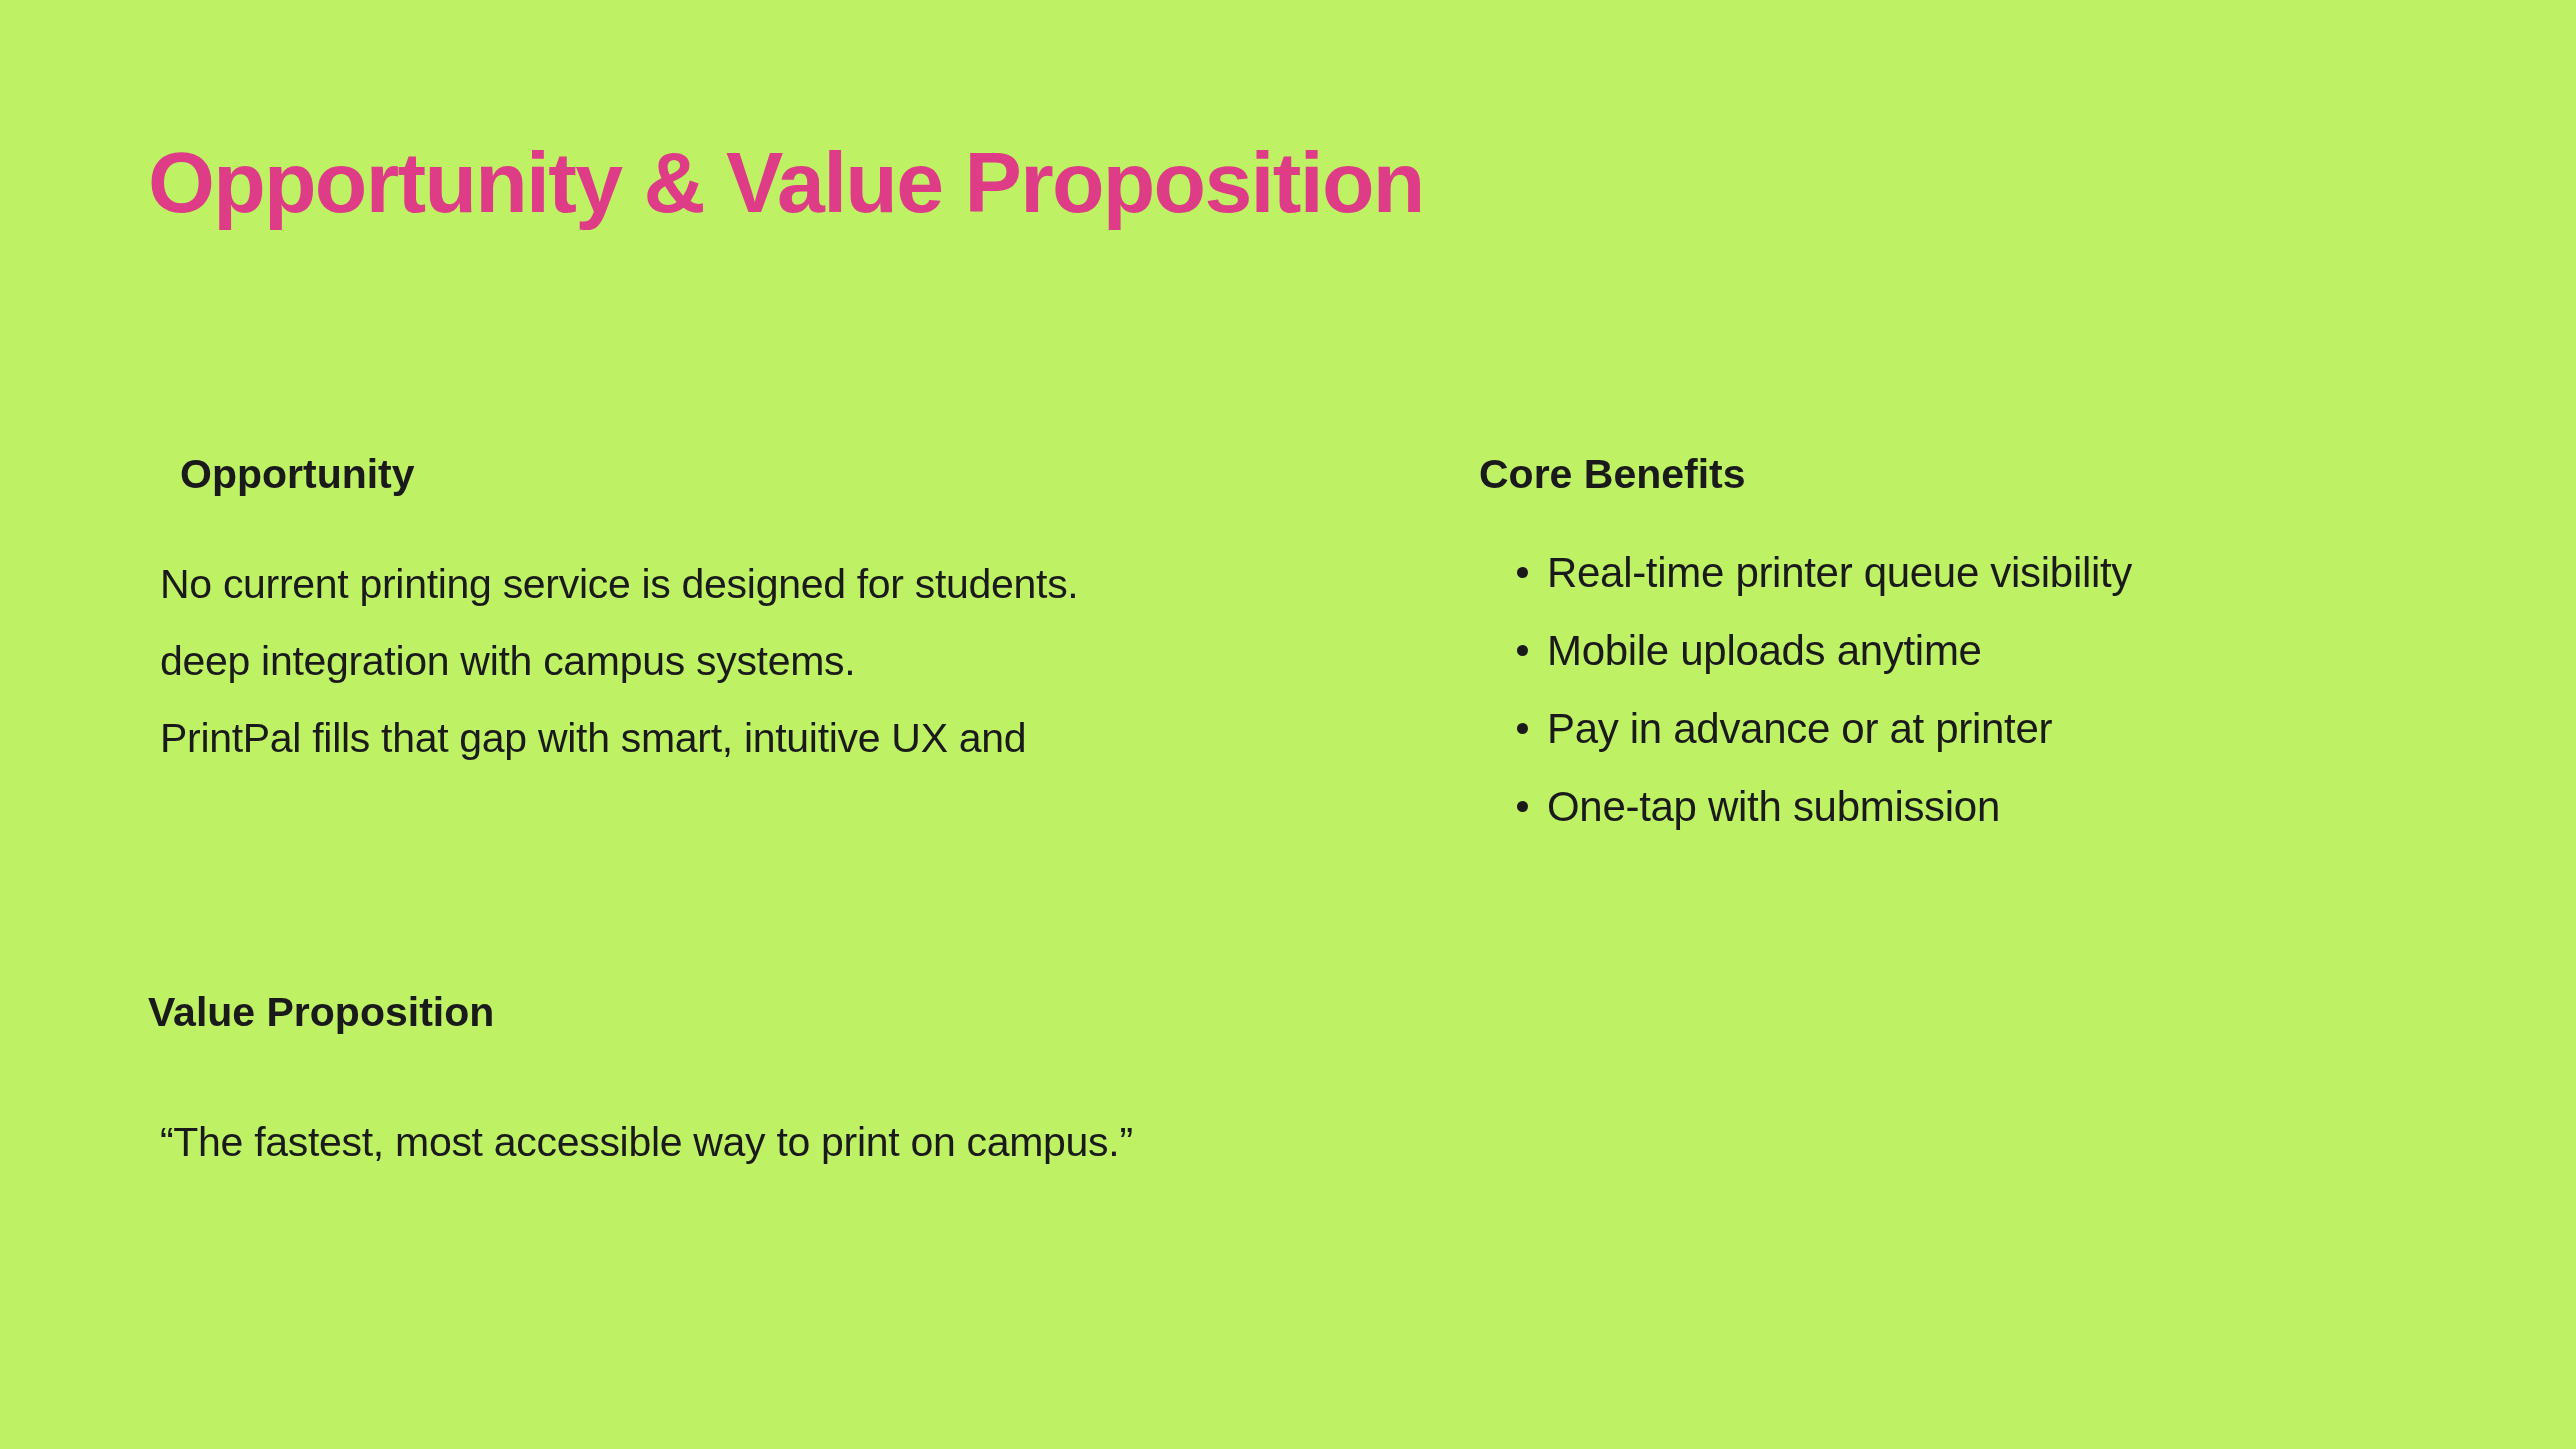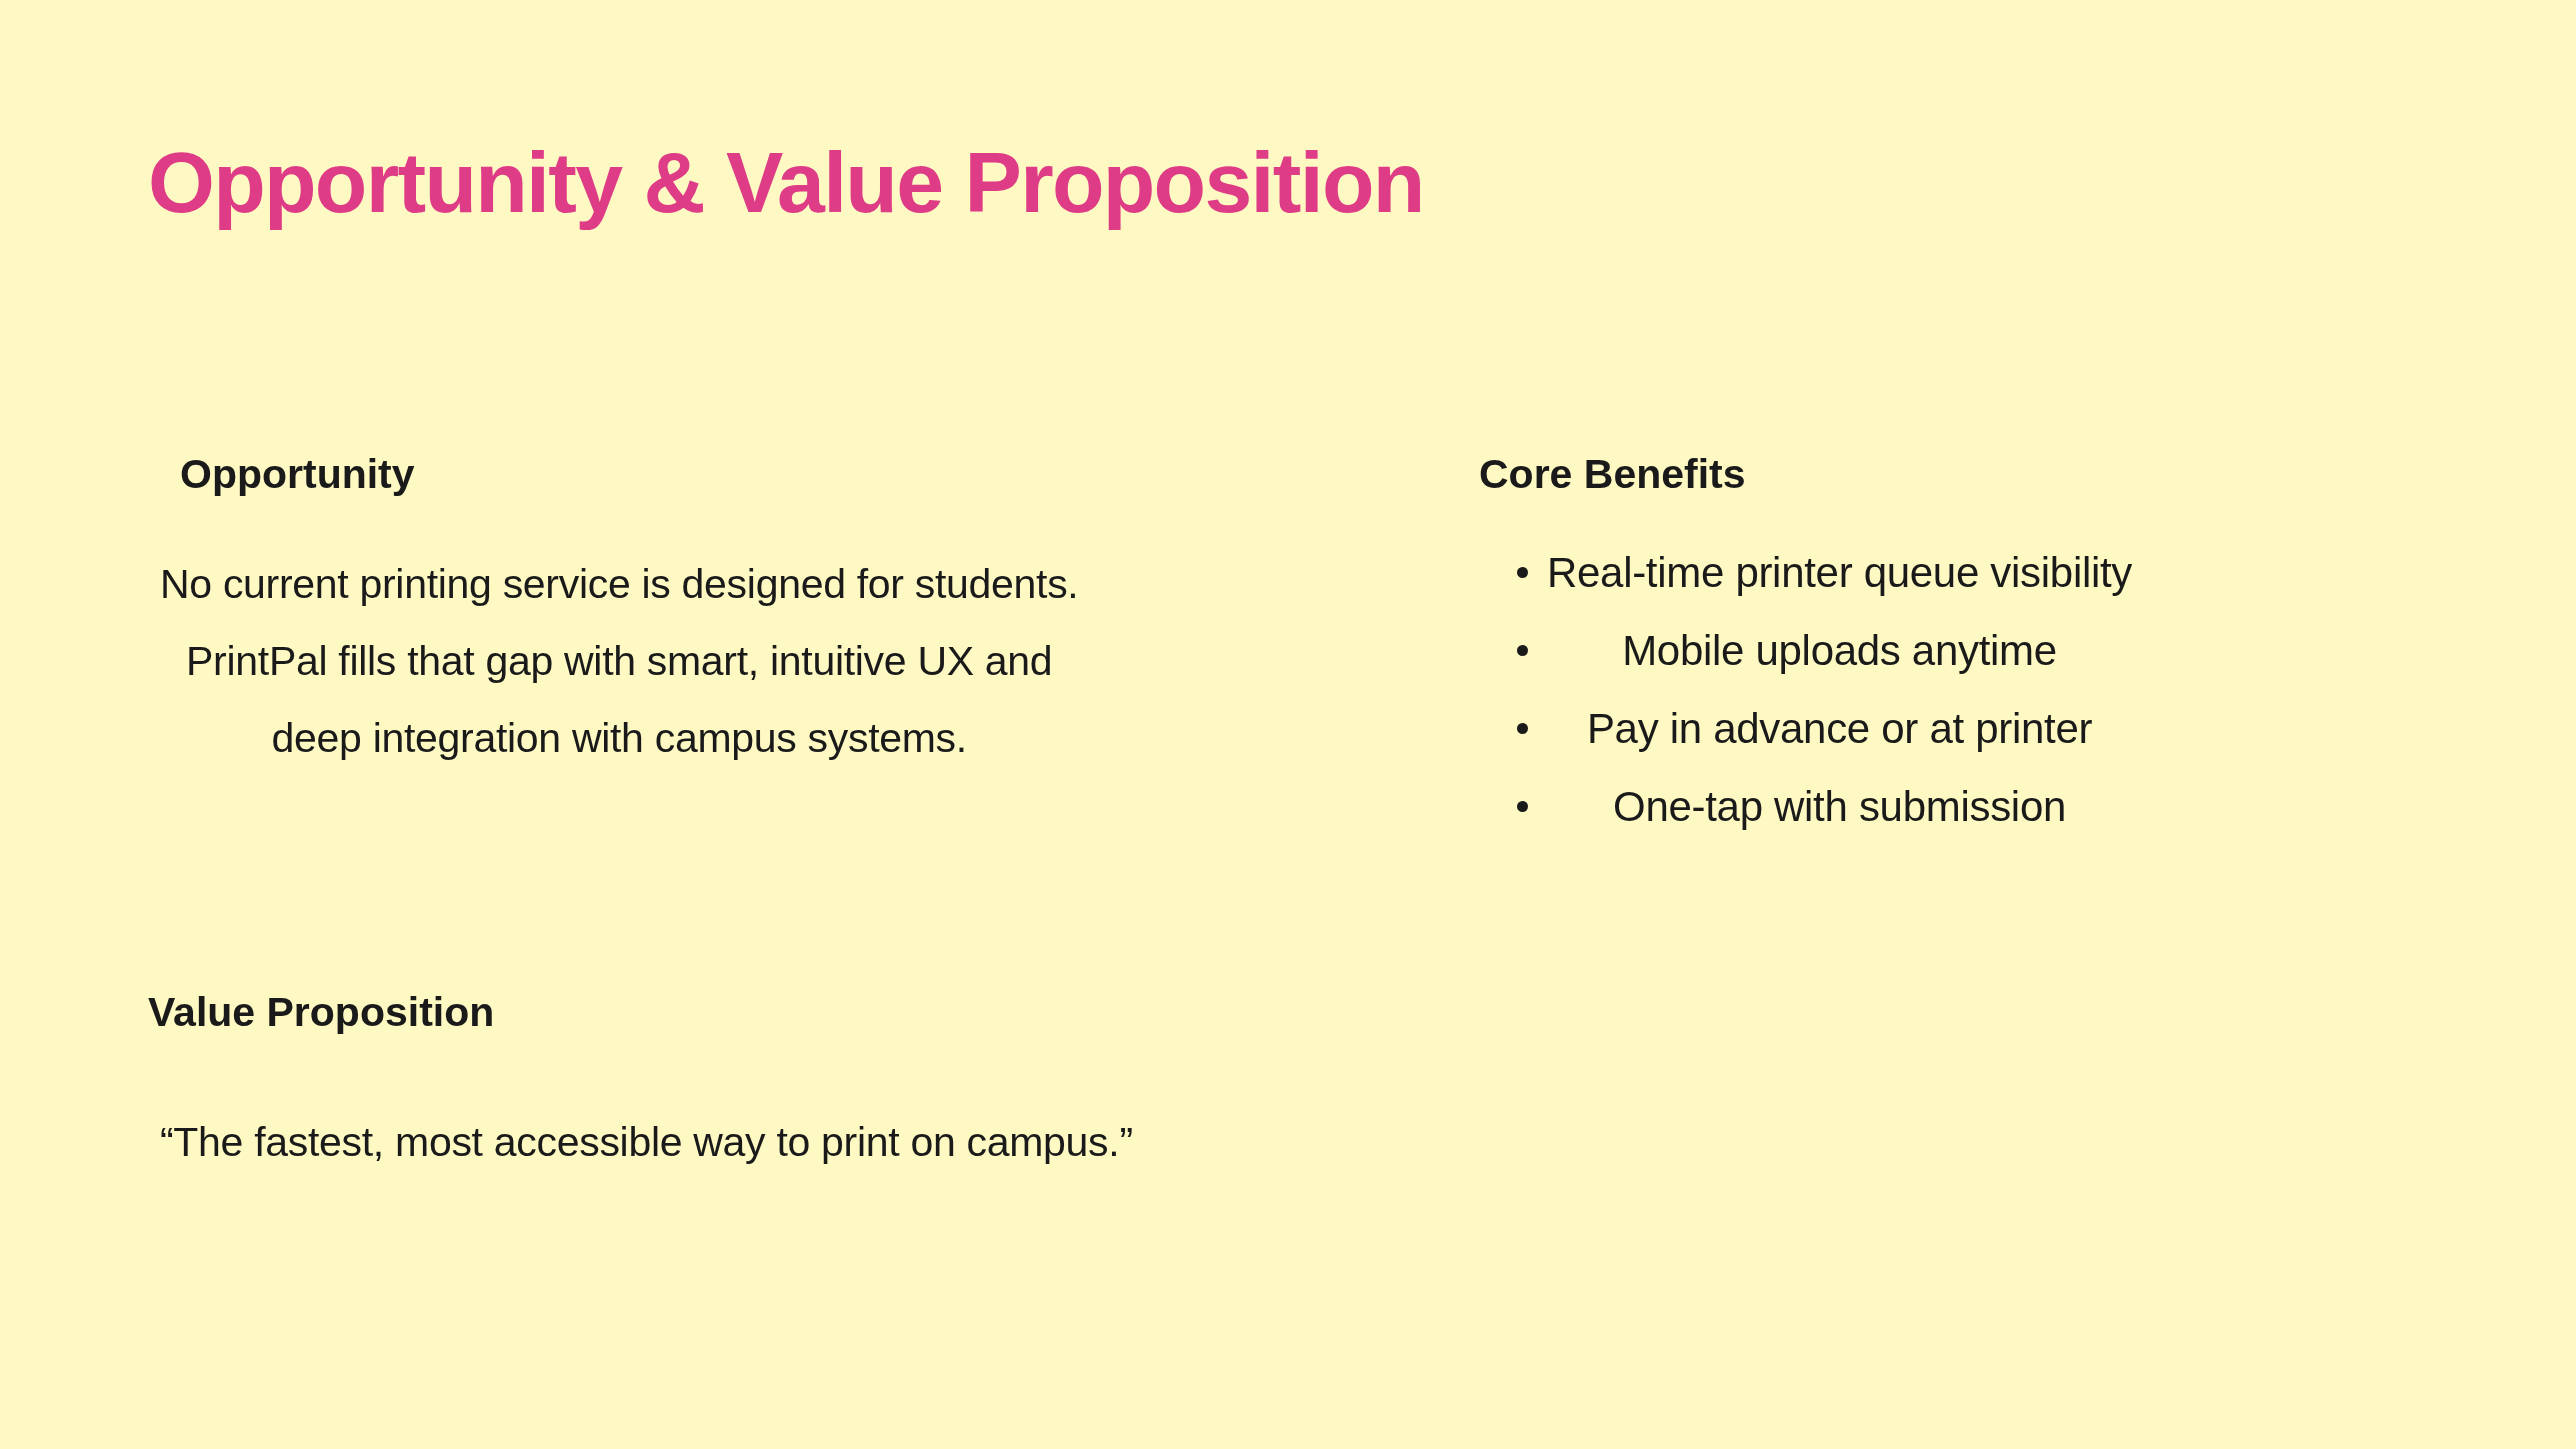--- a/index.html
+++ b/index.html
@@ -4,25 +4,24 @@
 <style>
   html, body {
     margin: 0;
     padding: 0;
     background: #ffffff;
   }
   .slide {
     position: relative;
     width: 2576px;
     height: 1449px;
-    background: #fef9c3;
+    background: #bef264;
     overflow: hidden;
     font-family: "Liberation Sans", "DejaVu Sans", sans-serif;
     color: #1a1a1a;
-    text-align: center;
   }
   .slide-title {
     position: absolute;
     left: 148px;
     top: 137px;
     margin: 0;
     font-size: 86px;
     line-height: 91px;
     font-weight: 700;
     letter-spacing: -1.7px;
@@ -95,22 +94,22 @@
 
 <div class="slide">
 
   <h1 class="slide-title">Opportunity &amp; Value Proposition</h1>
 
   <h2 class="section-heading" id="opportunity-heading">Opportunity</h2>
 
   <div class="body-text" id="opportunity-paragraph">
 
   <div>No current printing service is designed for students.</div>
+      <div>deep integration with campus systems.</div>
       <div>PrintPal fills that gap with smart, intuitive UX and</div>
-      <div>deep integration with campus systems.</div>
     </div>
 
   <h2 class="section-heading" id="core-benefits-heading">Core Benefits</h2>
 
   <ul class="benefit-list">
 
   <li>Real-time printer queue visibility</li>
       <li>Mobile uploads anytime</li>
       <li>Pay in advance or at printer</li>
       <li>One-tap with submission</li>

